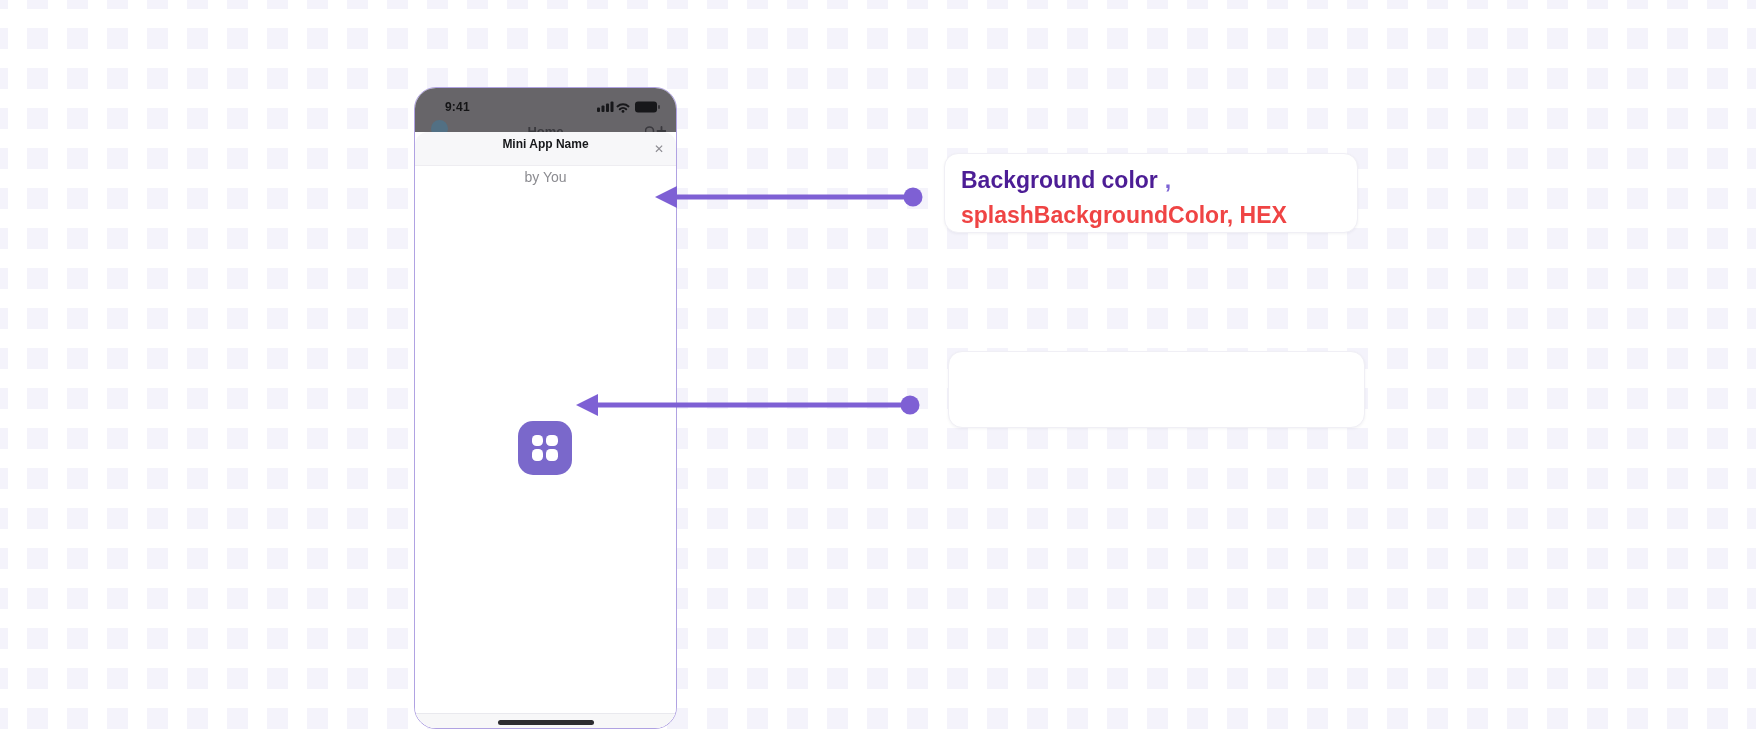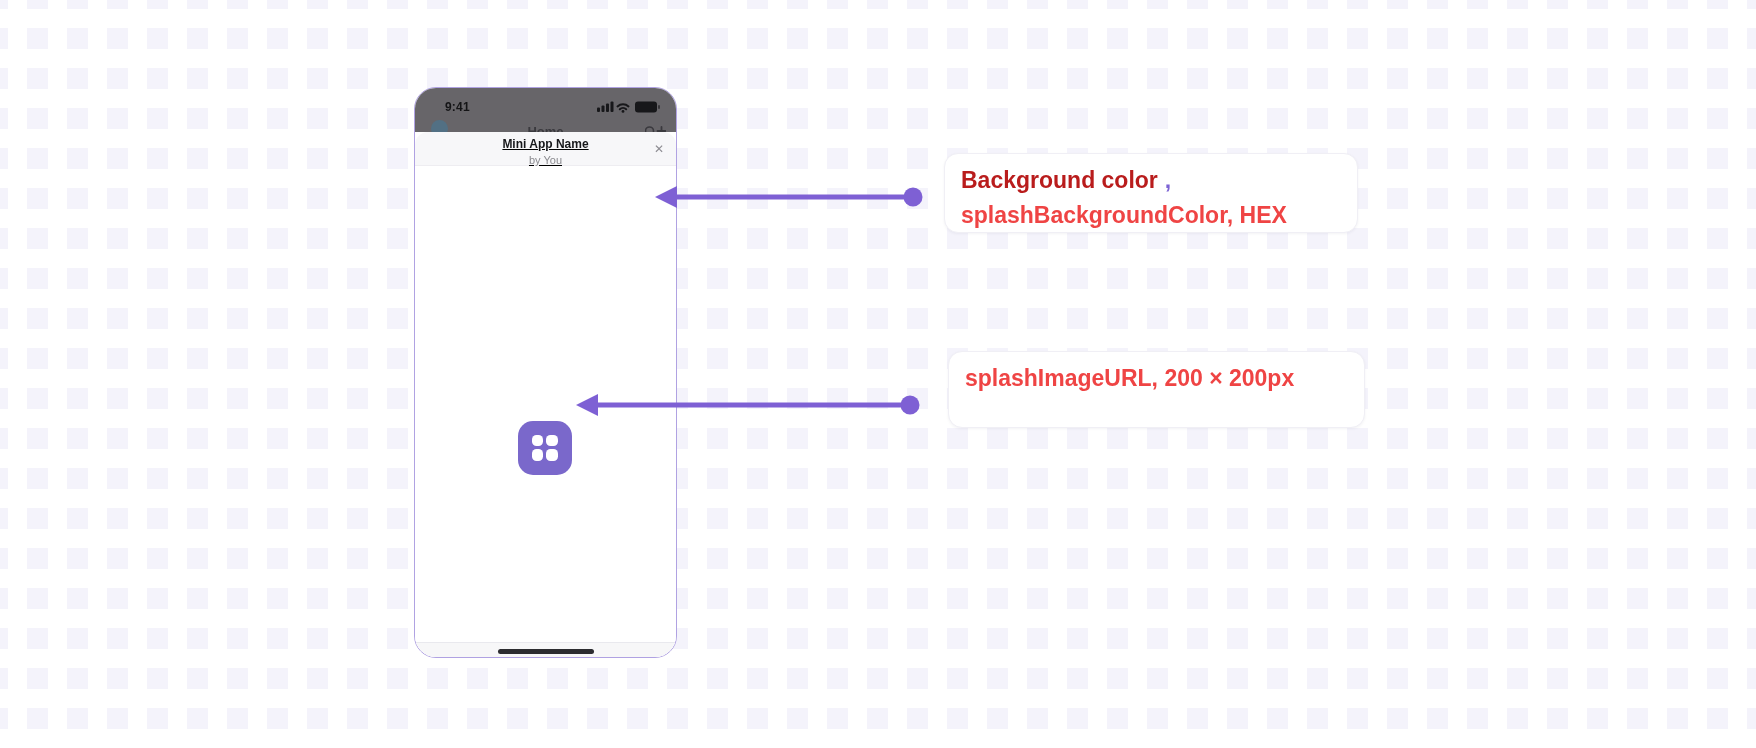--- a/index.html
+++ b/index.html
@@ -10,21 +10,21 @@
     background-image:
       linear-gradient(to right, transparent 21px, #ffffff 21px),
       linear-gradient(to bottom, #f4f3fb 21px, transparent 21px);
     background-size:40px 40px;
     background-position:27px 28px;
     position:relative;
   }
 
   
   .phone {
-    position:absolute; left:414px; top:87px; width:263px; height:571px;
+    position:absolute; left:414px; top:87px; width:263px; height:642px;
     border:1.5px solid #b0a2e2; border-radius:22px;
     background:#ffffff; overflow:hidden;
   }
   .dimmed-strip {
     position:absolute; left:0; top:0; width:100%; height:44px;
     background:#676569; overflow:hidden;
   }
   .status-time {
     position:absolute; left:30px; top:12px;
     font-size:12px; font-weight:700; color:#141416; letter-spacing:.2px;
@@ -40,24 +40,24 @@
   }
   .compose { position:absolute; right:10px; top:36px; }
 
   .sheet {
     position:absolute; left:0; top:44px; width:100%; bottom:0;
     background:#ffffff; border-radius:13px 13px 0 0;
   }
   .sheet-header {
     position:relative; width:100%; height:34px;
     background:#f7f7f9; border-radius:13px 13px 0 0;
-    border-bottom:1px solid #eeedf1; text-align:center;text-decoration:underline;
+    border-bottom:1px solid #eeedf1; text-align:center;
   }
   .sheet-app-name { padding-top:5px; font-size:12px; font-weight:700; color:#17181b; }
-  .sheet-byline { margin-top:3px; font-size:11px; color:#8b8b90; }
+  .sheet-byline { margin-top:18px; font-size:14px; color:#8b8b90; }
   .sheet-close {
     position:absolute; right:10px; top:10px; width:14px; height:14px;
     font-size:12px; line-height:14px; text-align:center; color:#8e8d93;
     cursor:pointer; background:none; border:none; font-family:inherit;
   }
   .splash-icon {
     position:absolute; left:102.5px; top:288.5px; width:54px; height:54px;
     background:#7a68cb; border-radius:15px;
     display:grid; grid-template-columns:11.5px 11.5px; grid-template-rows:11.5px 11.5px;
     gap:3px; align-content:center; justify-content:center;
@@ -74,21 +74,21 @@
 
   
   .callout {
     position:absolute; background:#ffffff;
     border:1px solid #f0eff5; border-radius:14px;
     box-shadow:0 1px 3px rgba(25,20,60,0.05);
     padding:10px 16px; line-height:33px;
   }
   .callout-1 { left:944px; top:153px; width:414px; height:80px; }
   .callout-2 { left:948px; top:351px; width:417px; height:77px; }
-  .callout .title { font-size:23px; font-weight:700; color:#b91c1c; }
+  .callout .title { font-size:23px; font-weight:700; color:#4c1d95; }
   .callout .suffix { font-size:23px; font-weight:700; color:#7c63d4; margin-left:7px; }
   .callout .subtitle { font-size:23px; font-weight:700; color:#ef4444; }
 
   .arrows { position:absolute; left:0; top:0; pointer-events:none; }
 </style>
 </head>
 <body>
 
 <div class="phone">
 
@@ -153,14 +153,13 @@
     <circle cx="910" cy="405" r="9.5" stroke="none"></circle>
   </g>
 </svg>
 
 <div class="callout callout-1">
   <div><span class="title">Background color</span><span class="suffix">,</span></div>
   <div class="subtitle">splashBackgroundColor, HEX</div>
 </div>
 
 <div class="callout callout-2">
-  <div class="subtitle">splashImageURL, 200 × 200px</div>
 </div>
 
 </body></html>

